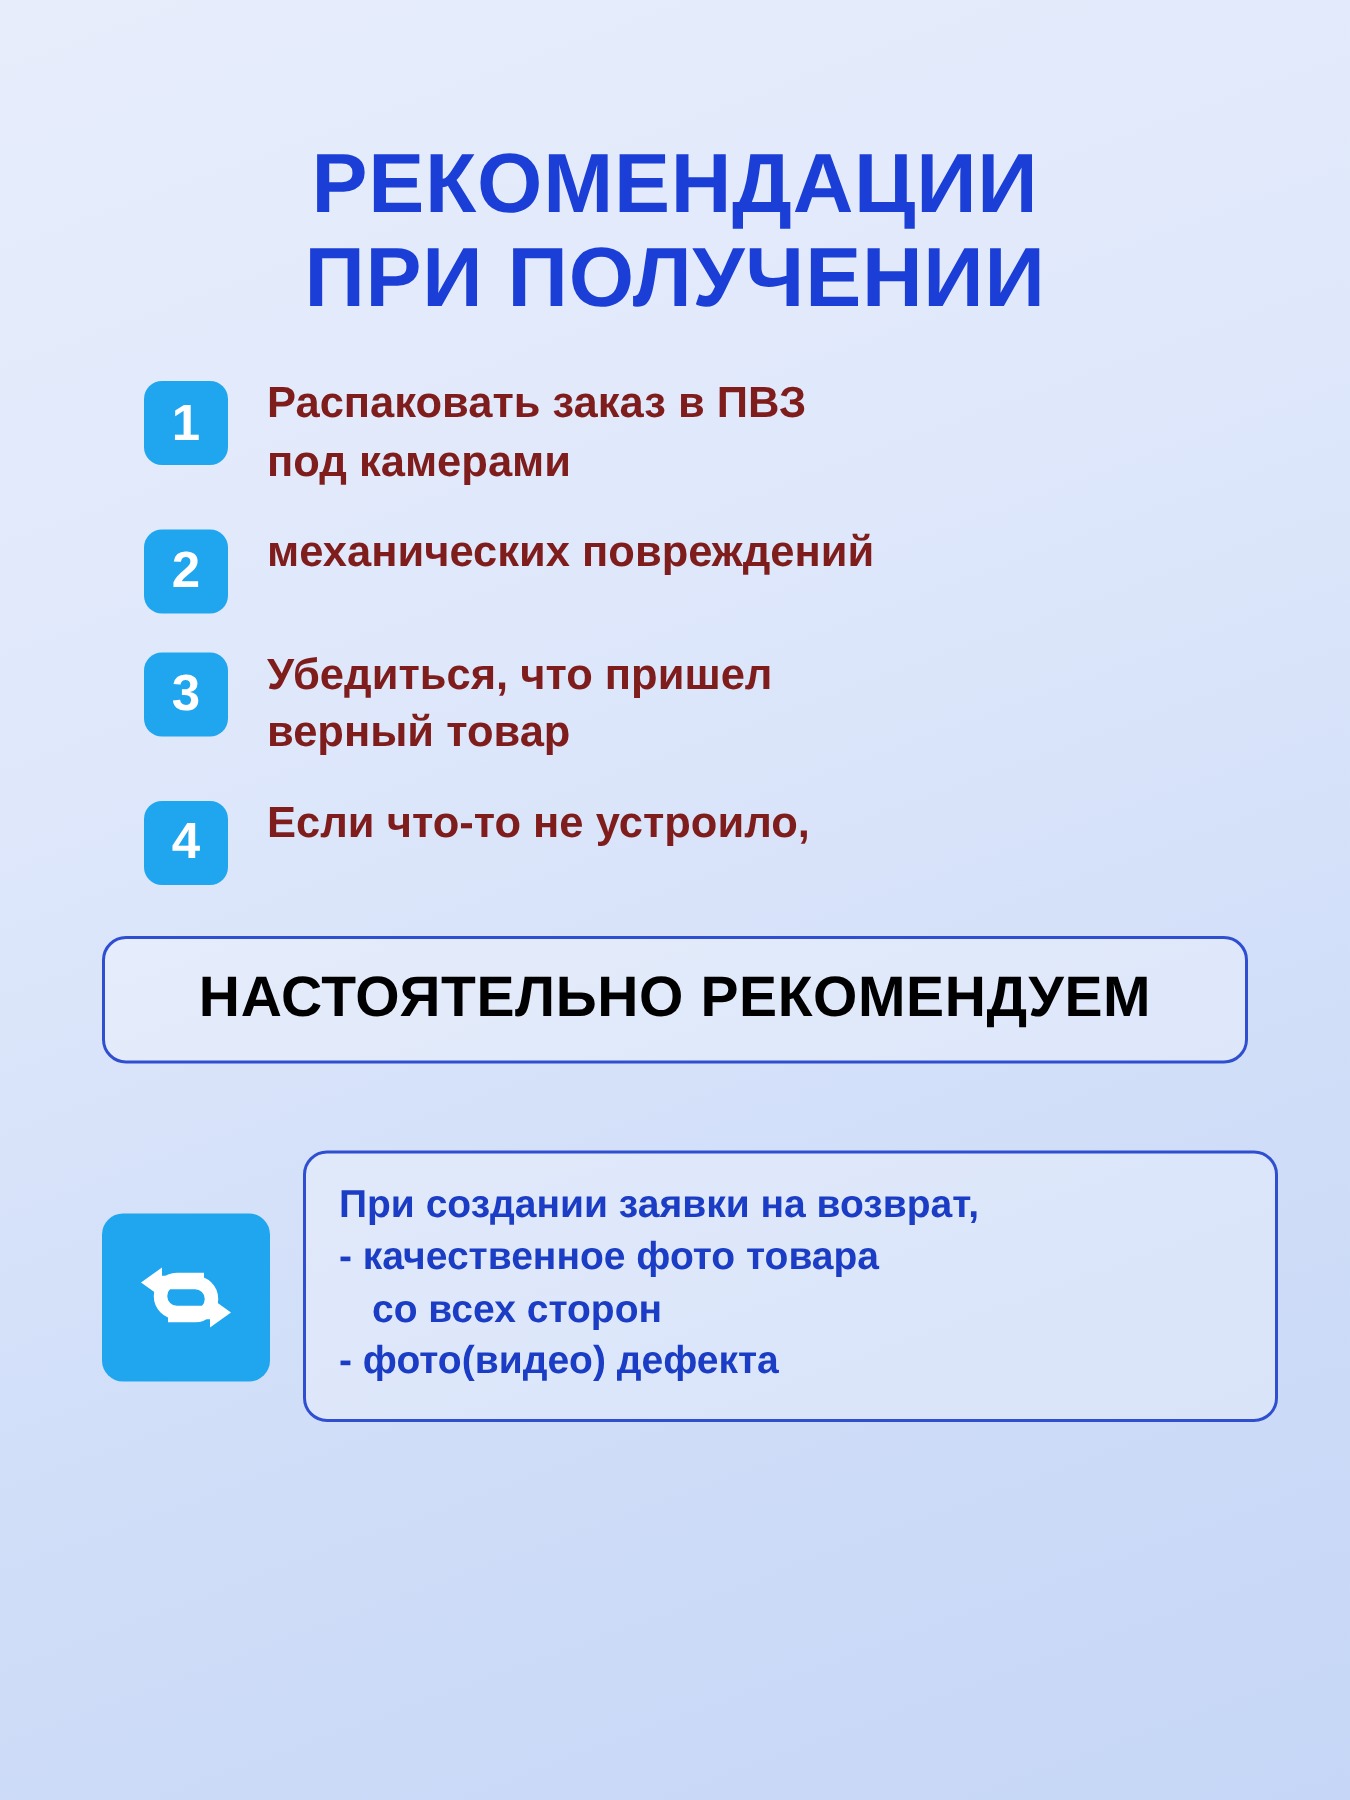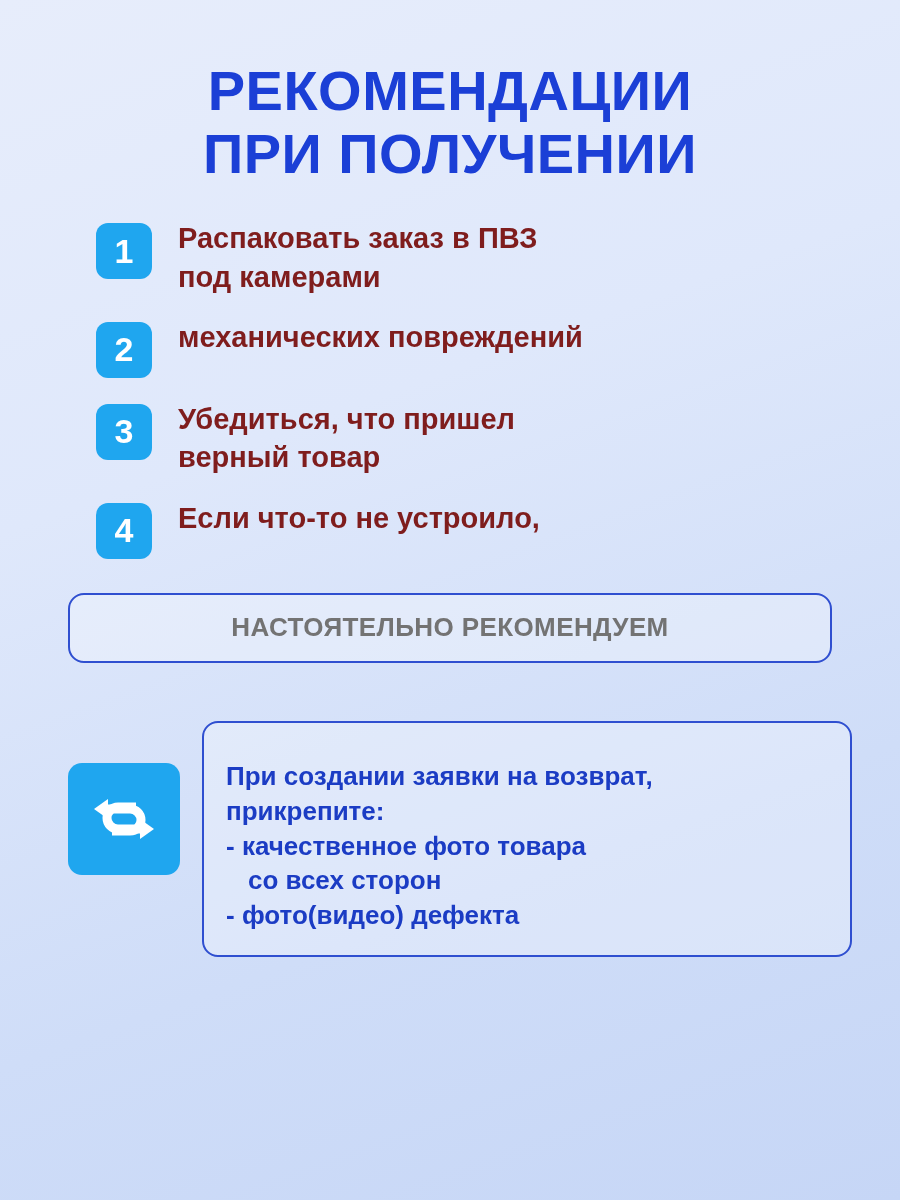--- a/index.html
+++ b/index.html
@@ -15,20 +15,21 @@
     position: relative;
     color: #1f3fbf;
   }
 
   .page {
     width: 900px;
     height: 884px;
     box-sizing: border-box;
     padding: 60px 40px 30px 40px;
     position: relative;
+    margin-top: 31px;
   }
 
   
   .title {
     text-align: center;
     font-size: 56px;
     line-height: 1.12;
     font-weight: 800;
     letter-spacing: 0.5px;
     color: #1b3fd6;
@@ -80,25 +81,25 @@
   .banner {
     margin: 34px 28px 0 28px;
     border: 2px solid #2f4fd0;
     border-radius: 16px;
     background: rgba(255,255,255,0.28);
     padding: 16px 18px 18px 18px;
     text-align: center;
   }
   .banner-line {
     display: block;
-    font-size: 26px;
+    font-size: 38px;
     font-weight: 800;
     letter-spacing: 0.4px;
     line-height: 1.25;
-    color: #737373;
+    color: #000000;
     text-transform: uppercase;
     white-space: nowrap;
   }
 
   
   .bottom {
     margin-top: 58px;
     display: flex;
     align-items: flex-start;
   }
@@ -113,21 +114,21 @@
     align-items: center;
     justify-content: center;
   }
   .return-icon svg { display: block; }
 
   .note {
     flex: 1 1 auto;
     border: 2px solid #2f4fd0;
     border-radius: 16px;
     background: rgba(255,255,255,0.28);
-    padding: 36px 22px 22px 22px;
+    padding: 16px 22px 22px 22px;
     margin-right: 8px;
   }
   .note-line {
     display: block;
     font-size: 26px;
     font-weight: 700;
     line-height: 1.34;
     color: #1b3cc4;
     white-space: nowrap;
   }
@@ -191,21 +192,20 @@
           <path d="M20 28 H44 a11 11 0 0 1 0 22 H26"></path>
           <path d="M56 48 H32 a11 11 0 0 1 0 -22 H50"></path>
         </g>
         <polygon points="22,18 22,38 8,28" fill="#ffffff"></polygon>
         <polygon points="54,38 54,58 68,48" fill="#ffffff"></polygon>
       </svg>
     </div>
 
     <div class="note">
       <span class="note-line">При создании заявки на возврат,</span>
-      <span class="note-line">прикрепите:</span>
       <span class="note-line">- качественное фото товара</span>
       <span class="note-line indent">со всех сторон</span>
       <span class="note-line">- фото(видео) дефекта</span>
     </div>
 
   </div>
 
 </div>
 
 </body></html>

